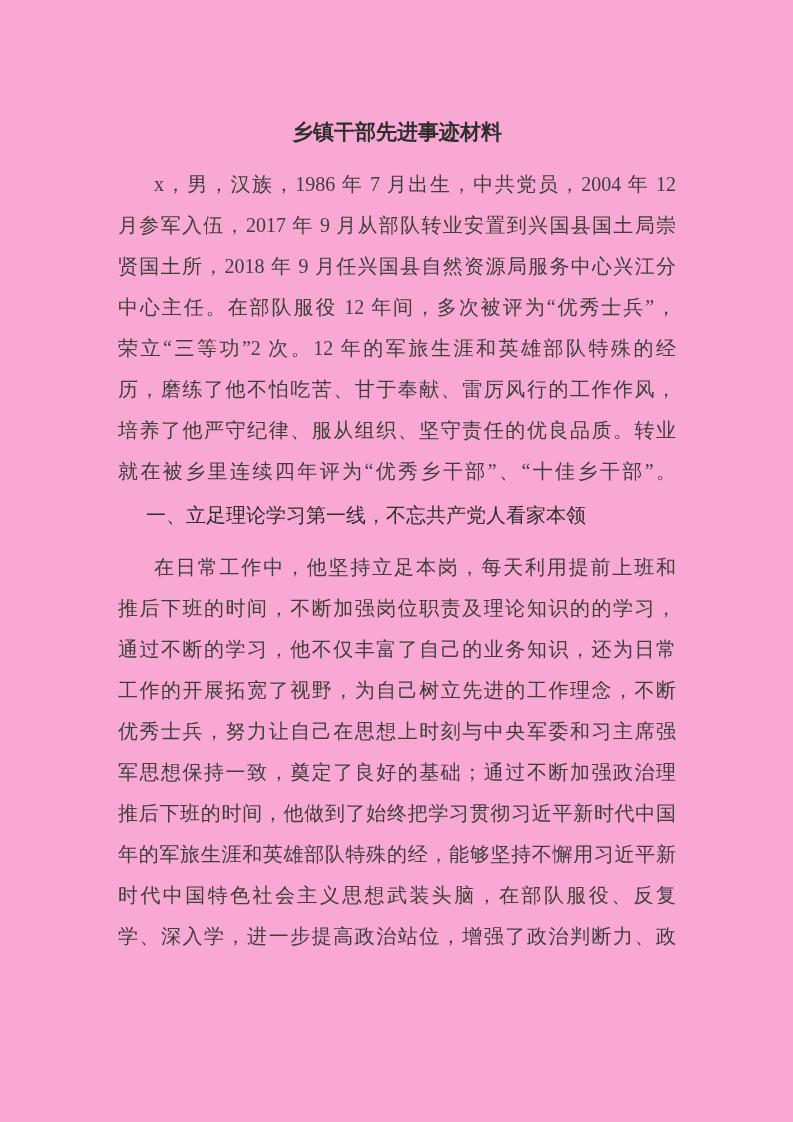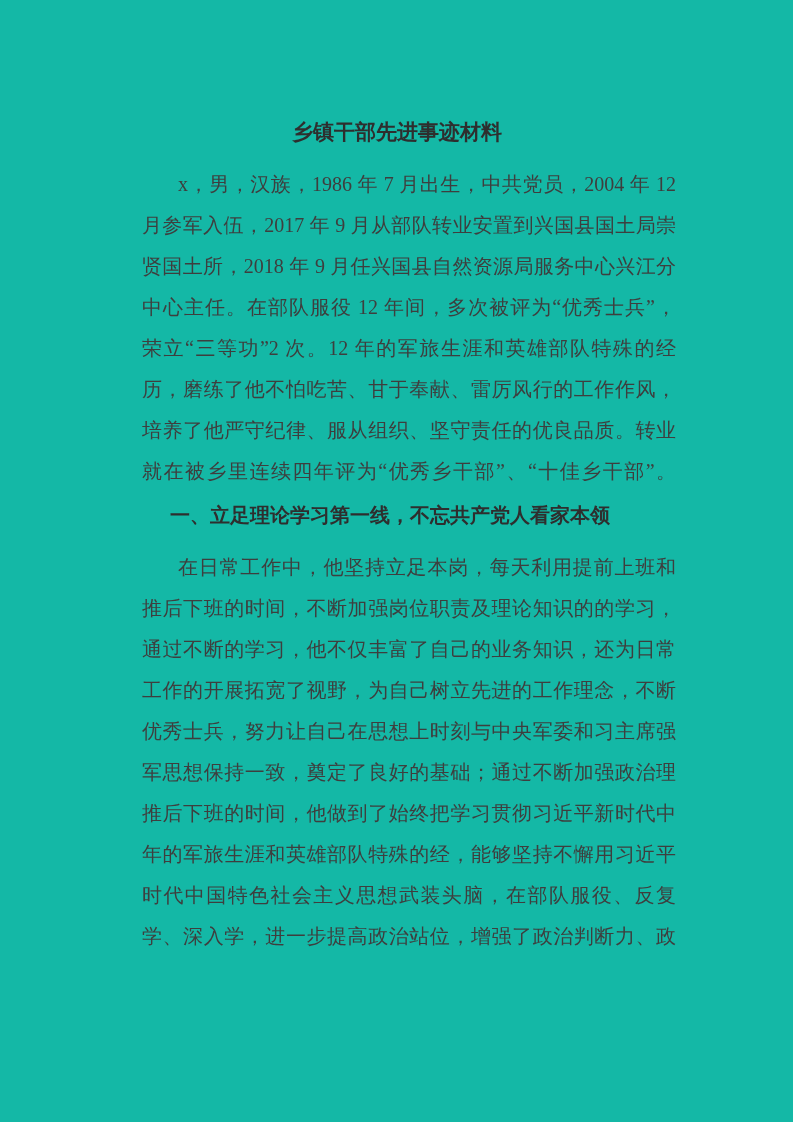--- a/index.html
+++ b/index.html
@@ -10,21 +10,21 @@
     width: 793px;
     height: 1122px;
     background: #ffffff;
     overflow: hidden;
     font-family: "Liberation Serif", "DejaVu Serif", serif;
   }
   .page {
     position: relative;
     width: 793px;
     height: 1122px;
-    background: #14b8a6;
+    background: #f9a8d4;
   }
   .doc-body {
     position: absolute;
     left: 118px;
     top: 112px;
     width: 558px;
   }
   .title {
     font-size: 21px;
     font-weight: bold;
@@ -40,27 +40,26 @@
   .line {
     font-size: 20px;
     line-height: 41px;
     color: #3e3e3e;
     text-align: justify;
     text-align-last: justify;
     text-justify: inter-character;
     white-space: normal;
     overflow: hidden;
     height: 41px;
-    margin-left: 24px;
   }
   .paragraph .line.first {
     text-indent: 36px;
   }
   .heading .line {
-    font-weight: bold;
+    font-weight: normal;
     color: #2e2e2e;
     text-align: left;
     text-align-last: left;
   }
   .heading .line.first {
     text-indent: 28px;
   }
 </style>
 </head>
 <body style="background: rgb(255, 255, 255);">

